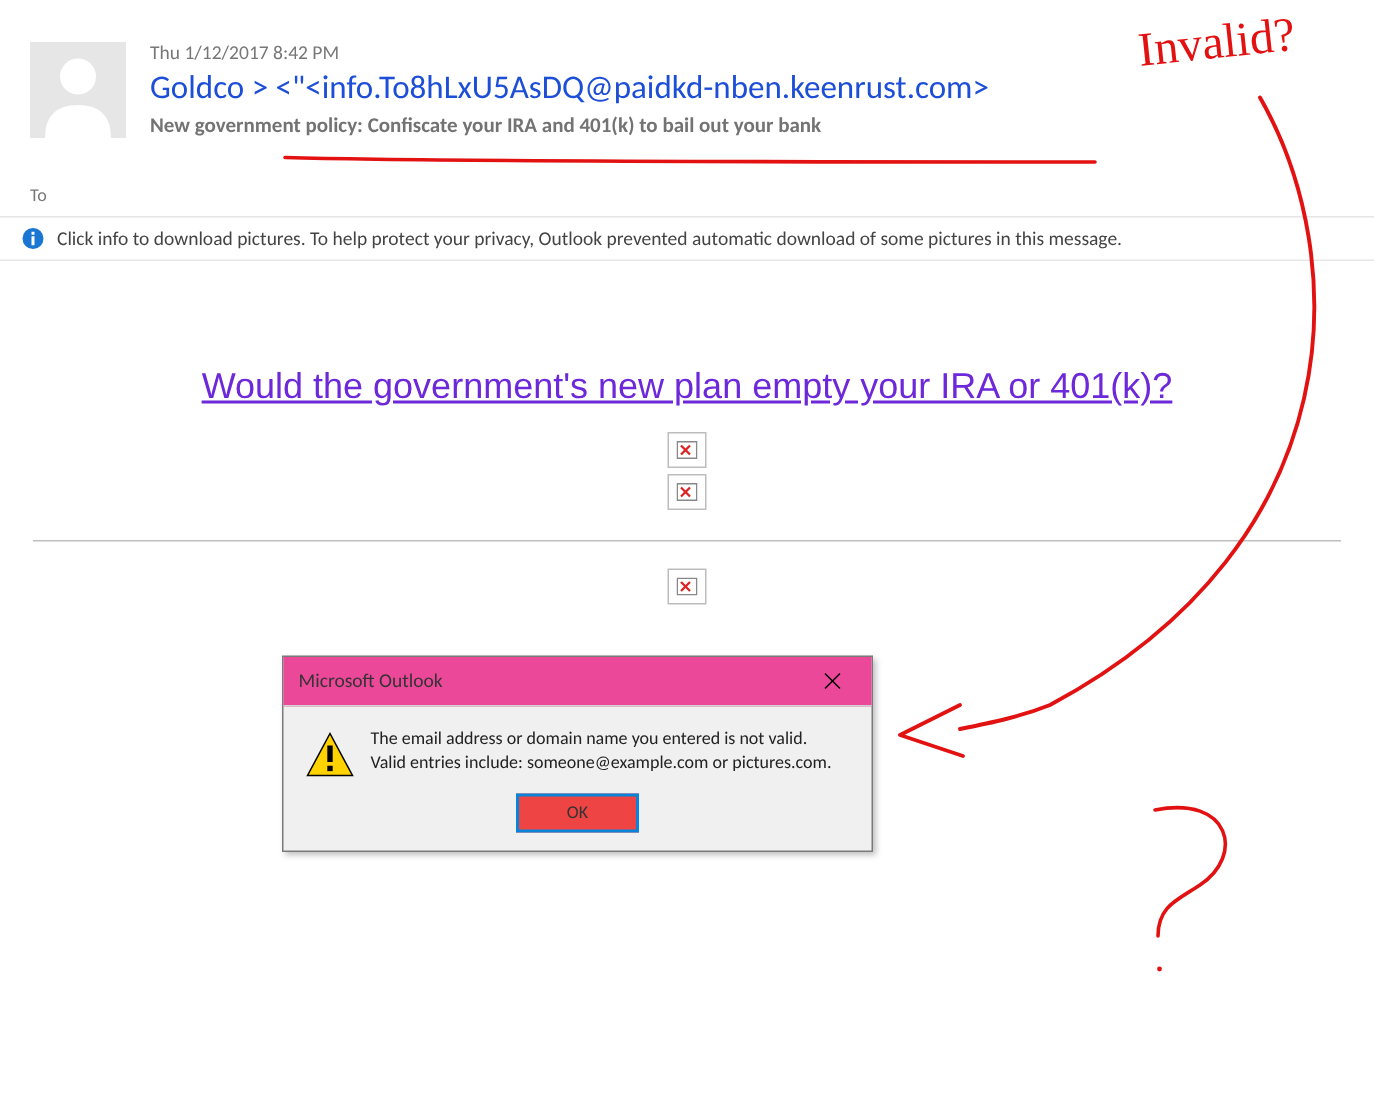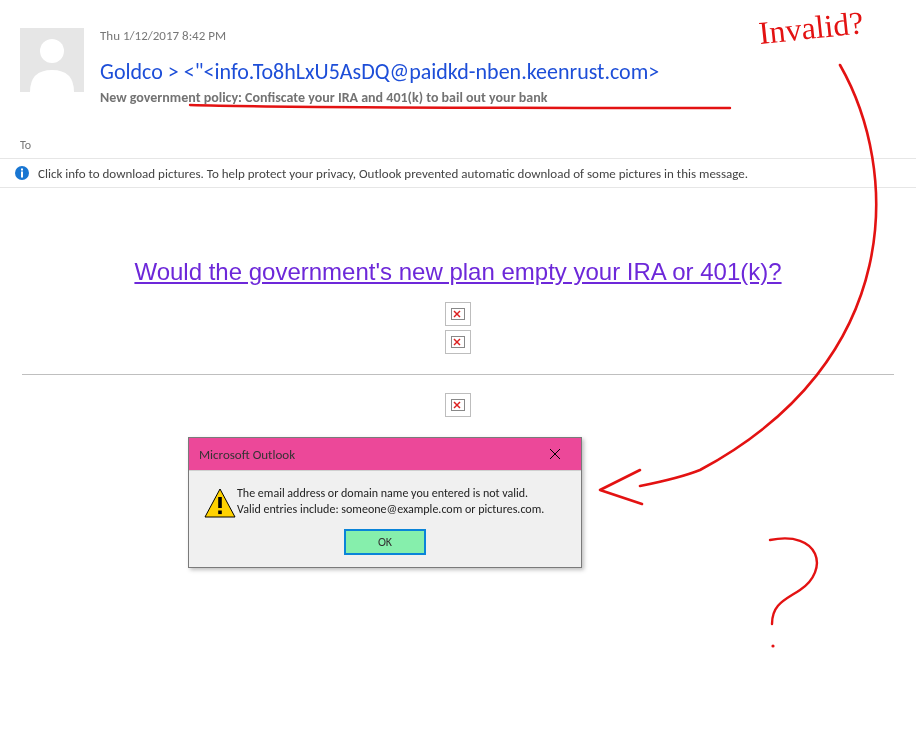--- a/index.html
+++ b/index.html
@@ -25,21 +25,21 @@
     display: flex;
     align-items: center;
     justify-content: center;
     flex: 0 0 64px;
   }
   .avatar svg { width: 64px; height: 64px; }
   .hdr-lines { flex: 1; min-width: 0; }
   .timestamp {
     color: #777;
     font-size: 13px;
-    margin-bottom: 16px;
+    margin-bottom: 2px;
   }
   .sender {
     color: #1d4ed8;
     font-size: 22px;
     line-height: 26px;
     white-space: nowrap;
     overflow: hidden;
     text-overflow: clip;
   }
   .subject {
@@ -122,39 +122,39 @@
     border-bottom: 1px solid #d0d0d0;
   }
   .dlg-close {
     width: 40px; height: 20px;
     display: flex; align-items: center; justify-content: center;
     font-size: 14px;
   }
   .dlg-body {
     display: flex;
     padding: 14px 14px 6px 14px;
-    gap: 0;
+    gap: 10px;
     font-size: 12px;
     color: #222;
   }
   .dlg-warn {
     width: 34px; height: 32px;
     flex: 0 0 34px;
     margin-top: 2px;
   }
   .dlg-msg { line-height: 16px; }
   .dlg-btns {
     display: flex;
     justify-content: center;
     padding: 4px 0 12px 0;
   }
   .dlg-ok {
     width: 78px;
     height: 22px;
-    background: #86efac;
+    background: #ef4444;
     border: 2px solid #0a84d8;
     font-size: 12px;
     display: flex; align-items: center; justify-content: center;
   }
 
   
   .annot {
     position: absolute;
     left: 0; top: 0;
     width: 916px; height: 744px;

